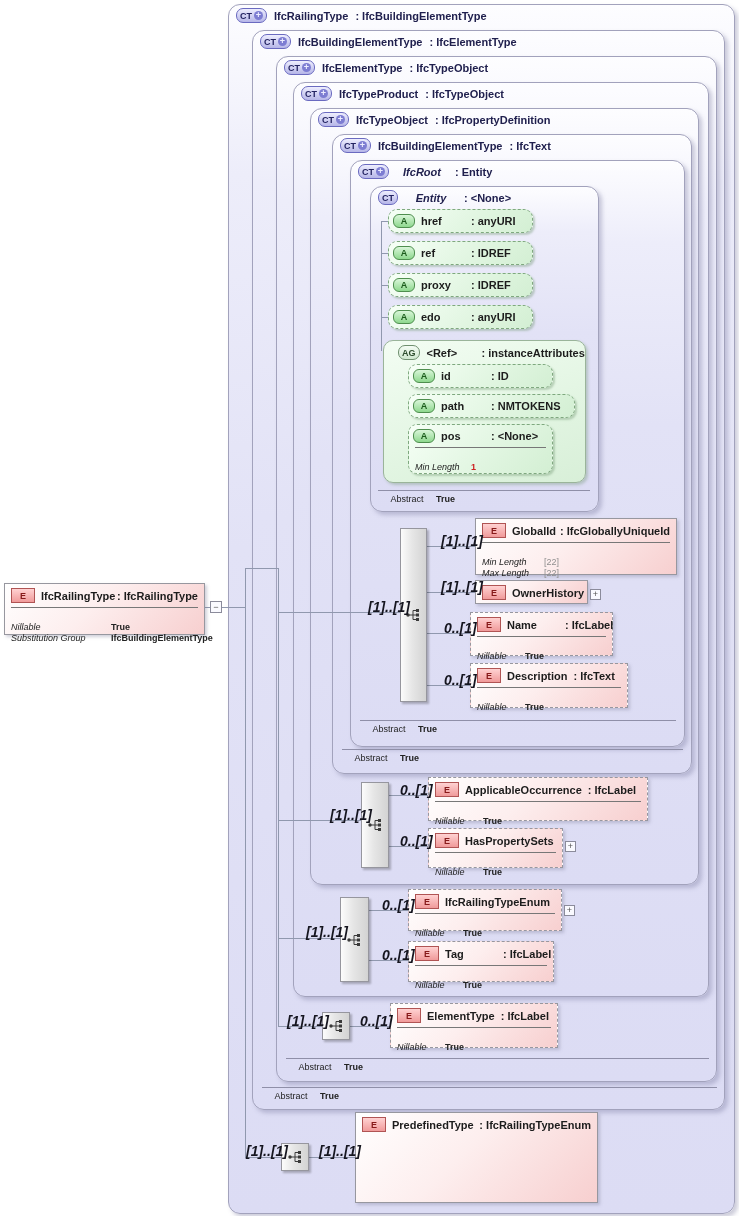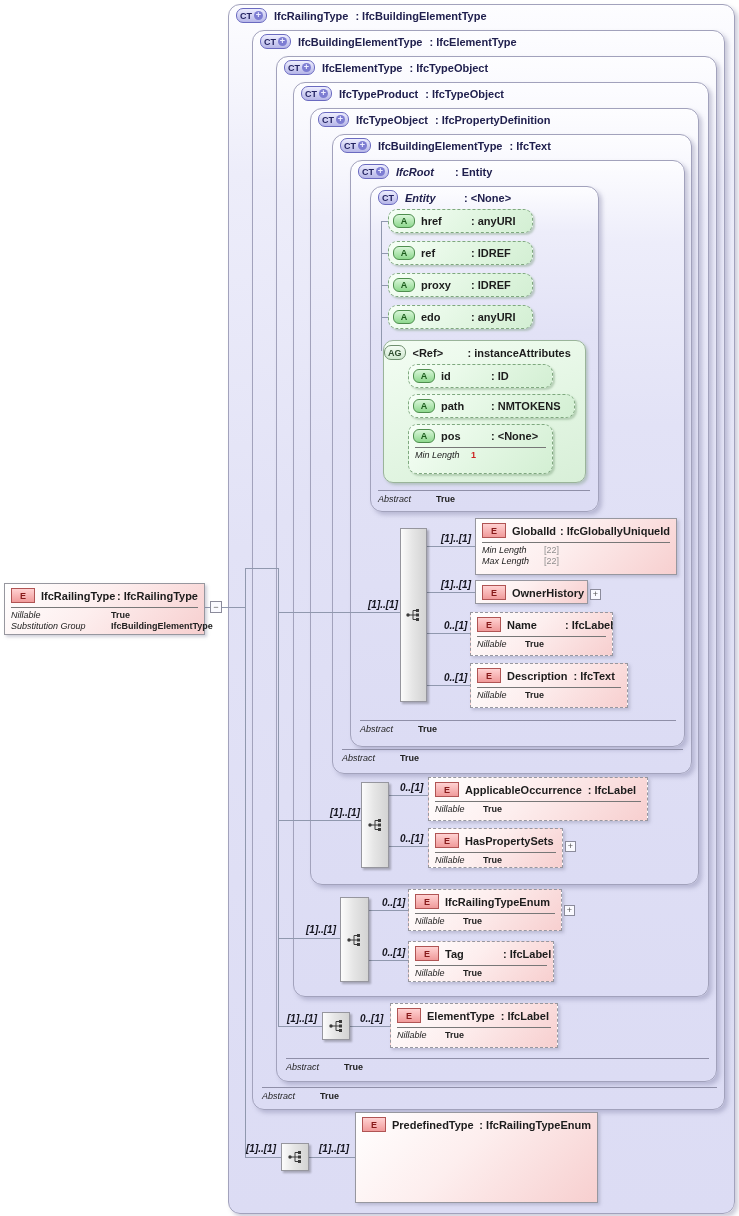--- a/index.html
+++ b/index.html
@@ -3,45 +3,45 @@
 <meta charset="utf-8">
 <style>
   html,body{margin:0;padding:0;background:#fff;}
   .canvas{position:relative;width:739px;height:1216px;background:#fff;
           font-family:"Liberation Sans",sans-serif;overflow:hidden;}
   
   .ctbox{position:absolute;border:1px solid #a2a2bc;border-radius:12px;
          background:linear-gradient(180deg,#fdfdff 0%,#ededfa 14%,#e2e2f6 45%,#dcdcf4 100%);
          box-shadow:3px 3px 4px rgba(110,110,150,0.35);}
   .cthead{position:absolute;display:flex;align-items:center;gap:7px;
-          font-size:11px;font-weight:bold;color:#20204e;white-space:nowrap;}
+          font-size:11px;font-weight:bold;color:#20204e;white-space:nowrap;text-align:center;}
   .ctname{min-width:0;}
   .ctname.pad{min-width:52px;font-style:italic;}
   .badge-ct{display:inline-flex;align-items:center;gap:2px;height:13px;padding:0 3px;
             border:1px solid #6a6ac0;border-radius:7px;color:#242462;
             background:linear-gradient(180deg,#eeeefe,#b6b6e8);font-size:9px;font-weight:bold;}
   .plusdot{display:inline-flex;align-items:center;justify-content:center;width:9px;height:9px;
            border-radius:50%;background:#7d7dd2;color:#eef;font-size:9px;line-height:9px;}
   
   .ctfacet{position:absolute;border-top:1px solid #8f8fa8;padding-top:3px;display:flex;
            font-size:9px;color:#222;}
-  .ctfacet .fl{font-style:italic;min-width:58px;}
+  .ctfacet .fl{min-width:58px;text-align:center;}
   .ctfacet .fv{font-weight:bold;}
   
   .ebox{position:absolute;border:1px solid #97979f;box-sizing:border-box;
         background:linear-gradient(135deg,#ffffff 0%,#fdeeee 45%,#f7cfcf 100%);
         box-shadow:2px 2px 3px rgba(120,120,150,0.35);font-size:11px;color:#1c1c1c;}
   .ebox.dashed{border-style:dashed;}
   .ehead{display:flex;align-items:center;gap:6px;padding:4px 6px 2px 6px;font-weight:bold;white-space:nowrap;}
   .ename{min-width:0;}
   .ename.w1{min-width:52px;}
   .badge-e{flex:0 0 auto;width:22px;height:13px;display:flex;align-items:center;justify-content:center;
            border:1px solid #b05454;background:linear-gradient(180deg,#ffd2d2,#f09a9a);
            color:#871a1a;font-size:9px;font-weight:bold;}
-  .fsec{margin:2px 6px 3px 6px;border-top:1px solid #777;padding-top:2px;font-size:9px;color:#222;}
+  .fsec{margin:2px 6px 3px 6px;border-top:1px solid #777;padding-top:14px;font-size:9px;color:#222;}
   .frow{display:flex;line-height:11px;}
   .frow .fl{font-style:italic;}
   .frow .fv{font-weight:bold;}
   .frow .fv.gray{color:#8f8f8f;font-weight:normal;}
   .frow .fv.red{color:#cc2222;}
   .w-left .fl{min-width:100px;}
   .w-gid .fl{min-width:62px;}
   .w-nil .fl{min-width:48px;}
   .enumcol{color:#8f8f8f;line-height:13px;}
   .w-enum .fl{min-width:88px;}
@@ -50,33 +50,33 @@
         background:linear-gradient(135deg,#f6fff6 0%,#e2f6e2 55%,#d3efd3 100%);
         box-shadow:2px 2px 2px rgba(100,140,100,0.35);font-size:11px;color:#1c1c1c;}
   .ahead{display:flex;align-items:center;gap:6px;padding:4px 6px 2px 4px;font-weight:bold;white-space:nowrap;}
   .aname{min-width:44px;}
   .badge-a{flex:0 0 auto;width:20px;height:12px;display:flex;align-items:center;justify-content:center;
            border:1px solid #4e8e4e;border-radius:6px;background:linear-gradient(180deg,#d9f6d9,#8ed88e);
            color:#1c5c1c;font-size:9px;font-weight:bold;}
   .agbox{position:absolute;border:1px solid #9ab49a;border-radius:10px;box-sizing:border-box;
          background:linear-gradient(160deg,#f3fdf3 0%,#e2f5e2 60%,#d8efd8 100%);
          box-shadow:2px 2px 3px rgba(100,140,100,0.35);}
-  .aghead{display:flex;align-items:center;gap:7px;padding:4px 0;font-size:11px;font-weight:bold;color:#1c1c1c;white-space:nowrap;}
+  .aghead{display:flex;align-items:center;gap:7px;padding:4px 14px;font-size:11px;font-weight:bold;color:#1c1c1c;white-space:nowrap;}
   .badge-ag{flex:0 0 auto;height:13px;padding:0 3px;display:flex;align-items:center;justify-content:center;
             border:1px solid #6f8f6f;border-radius:7px;background:linear-gradient(180deg,#f4fcf4,#cfe8cf);
             color:#2c4c2c;font-size:9px;font-weight:bold;}
   .agname{min-width:48px;}
   
   .seqbar{position:absolute;border:1px solid #96969e;box-sizing:border-box;
           background:linear-gradient(90deg,#fcfcfc,#e6e6e6 45%,#d3d3d3 100%);
           box-shadow:2px 2px 2px rgba(0,0,0,0.25);display:flex;align-items:center;justify-content:center;}
   
   .hl,.vl{position:absolute;background:#9098ae;}
   .hl{height:1px;} .vl{width:1px;}
-  .card{position:absolute;font-size:10px;font-style:italic;font-weight:bold;color:#15151f;white-space:nowrap;}
+  .card{position:absolute;font-size:14px;font-style:italic;font-weight:bold;color:#15151f;white-space:nowrap;}
   .tickbox{position:absolute;box-sizing:border-box;border:1px solid #8b8b9b;background:#fafaff;
            display:flex;align-items:center;justify-content:center;font-size:9px;color:#555;line-height:1;}
 </style>
 </head>
 <body>
 
 <div class="canvas">
 
   <div class="ctbox" style="left:228px;top:4px;width:505px;height:1208px;"></div>
   <div class="ctbox" style="left:252px;top:30px;width:471px;height:1078px;"></div>

